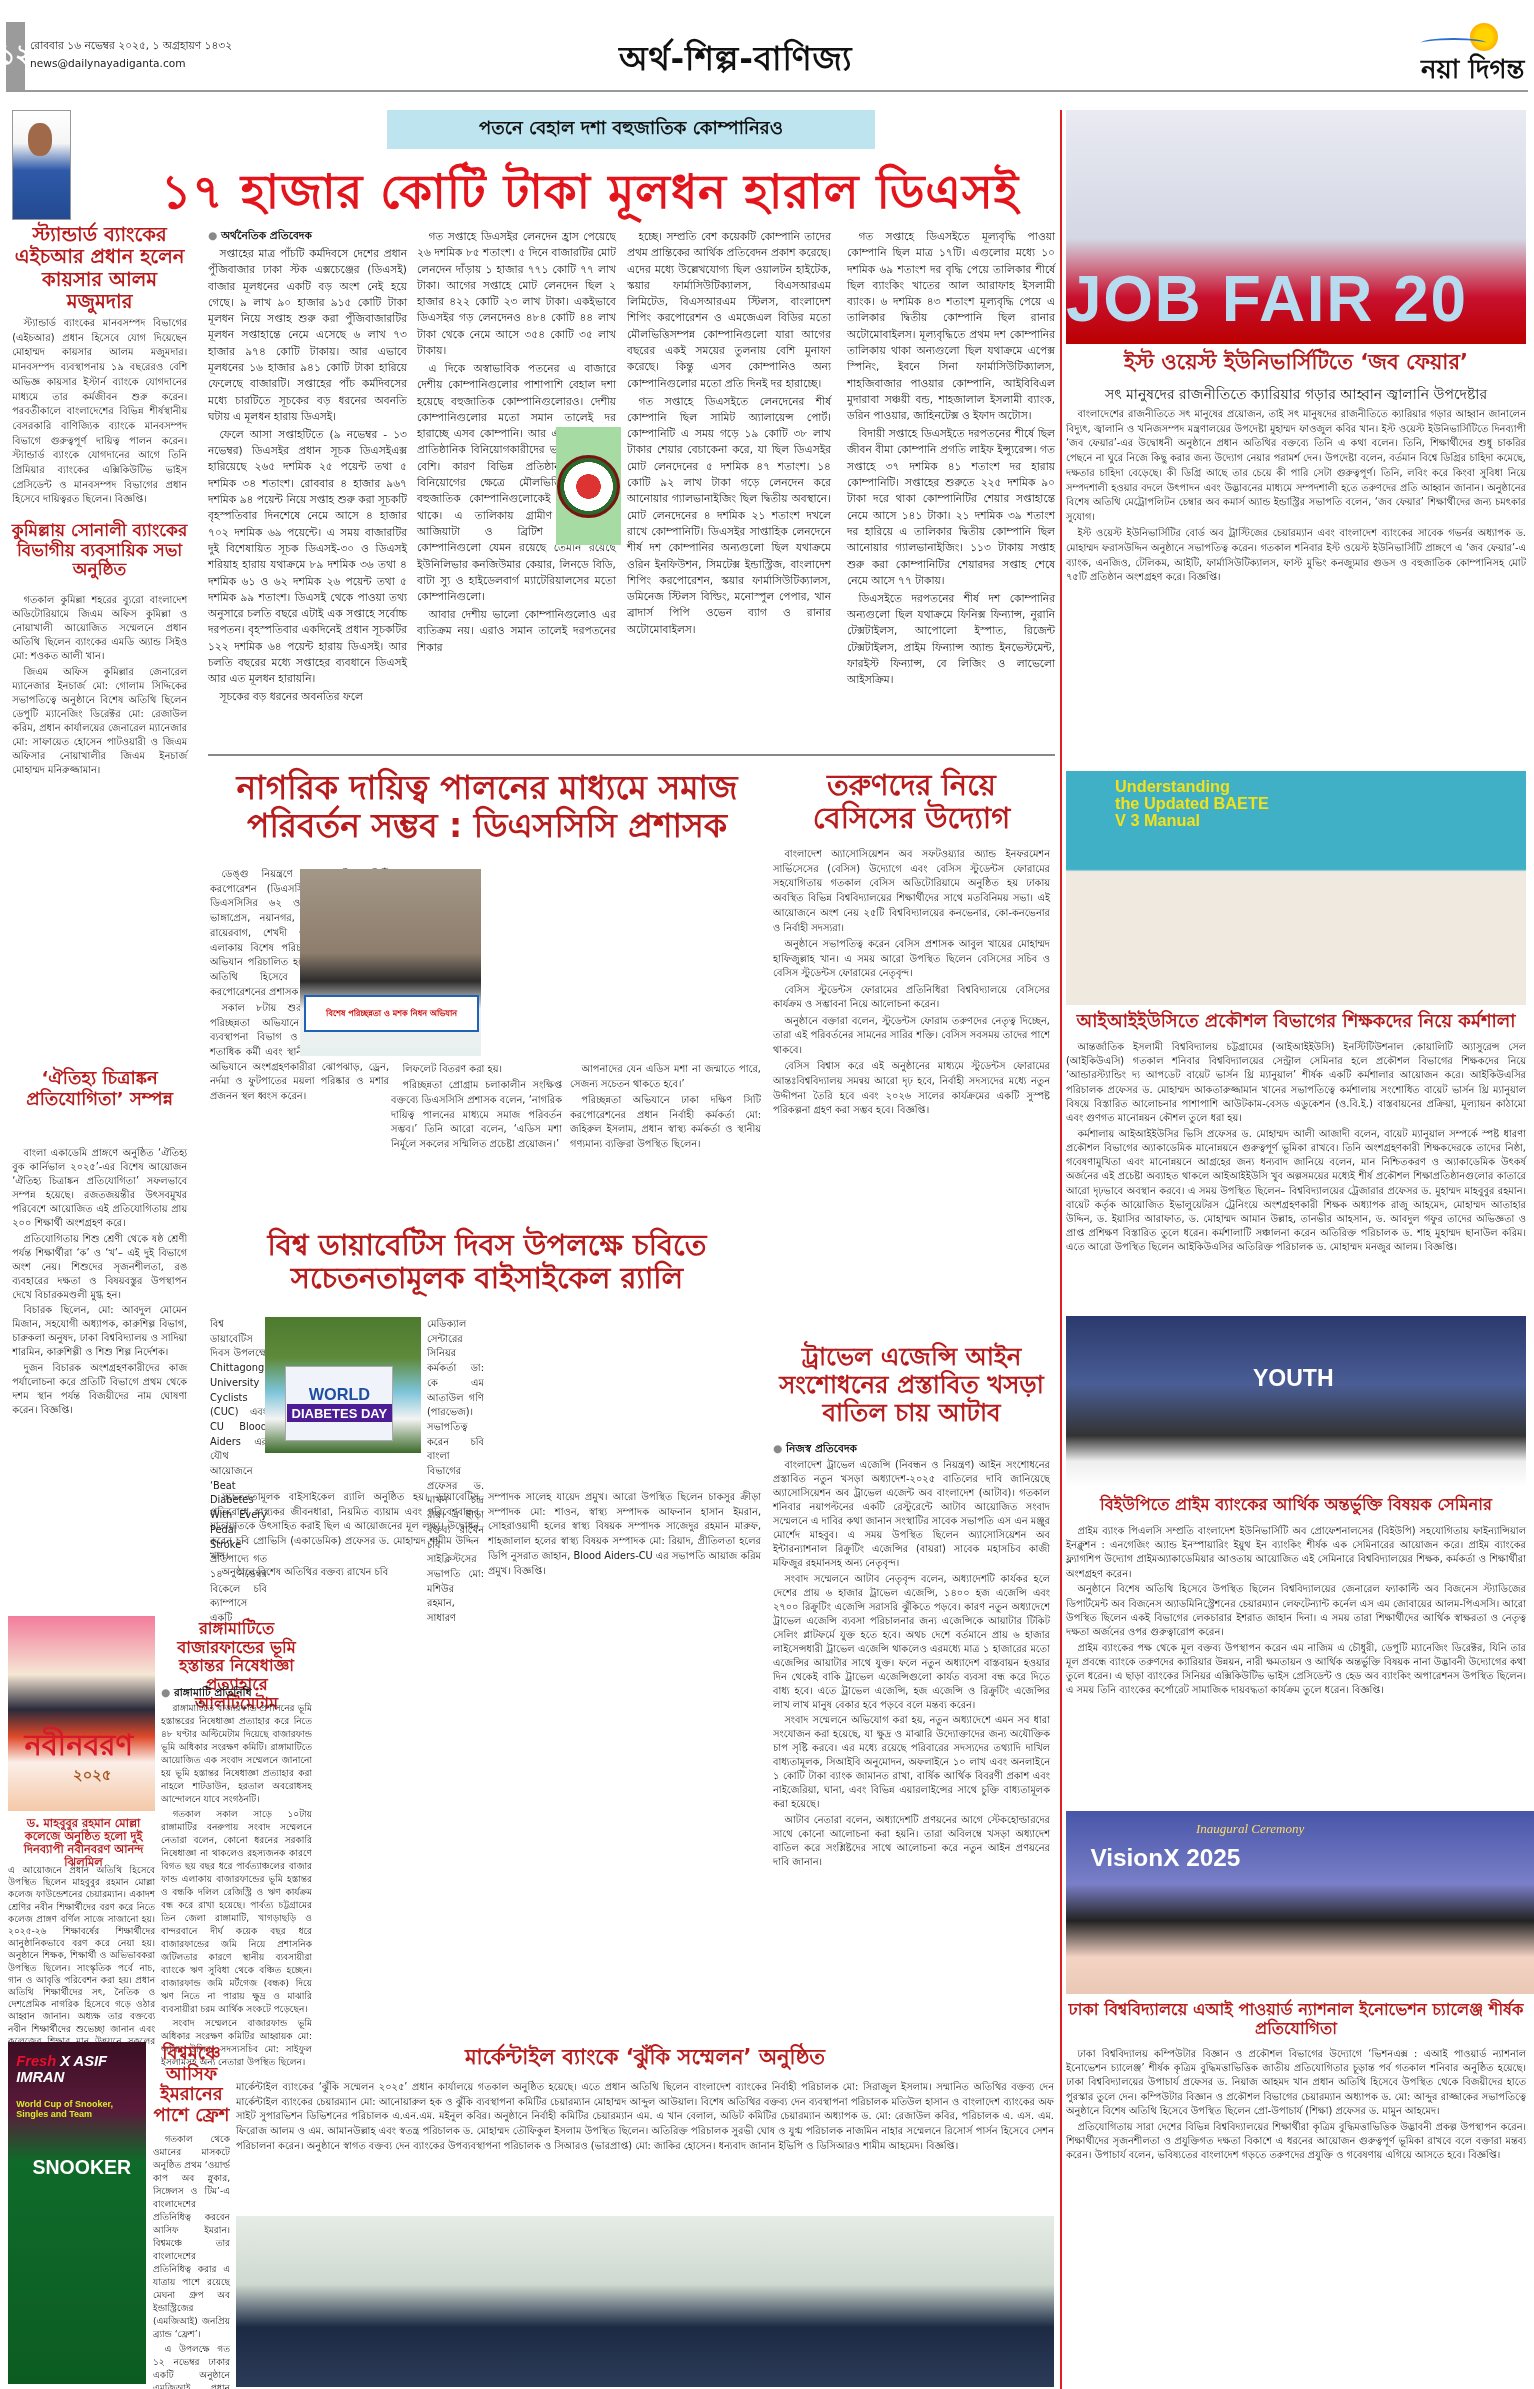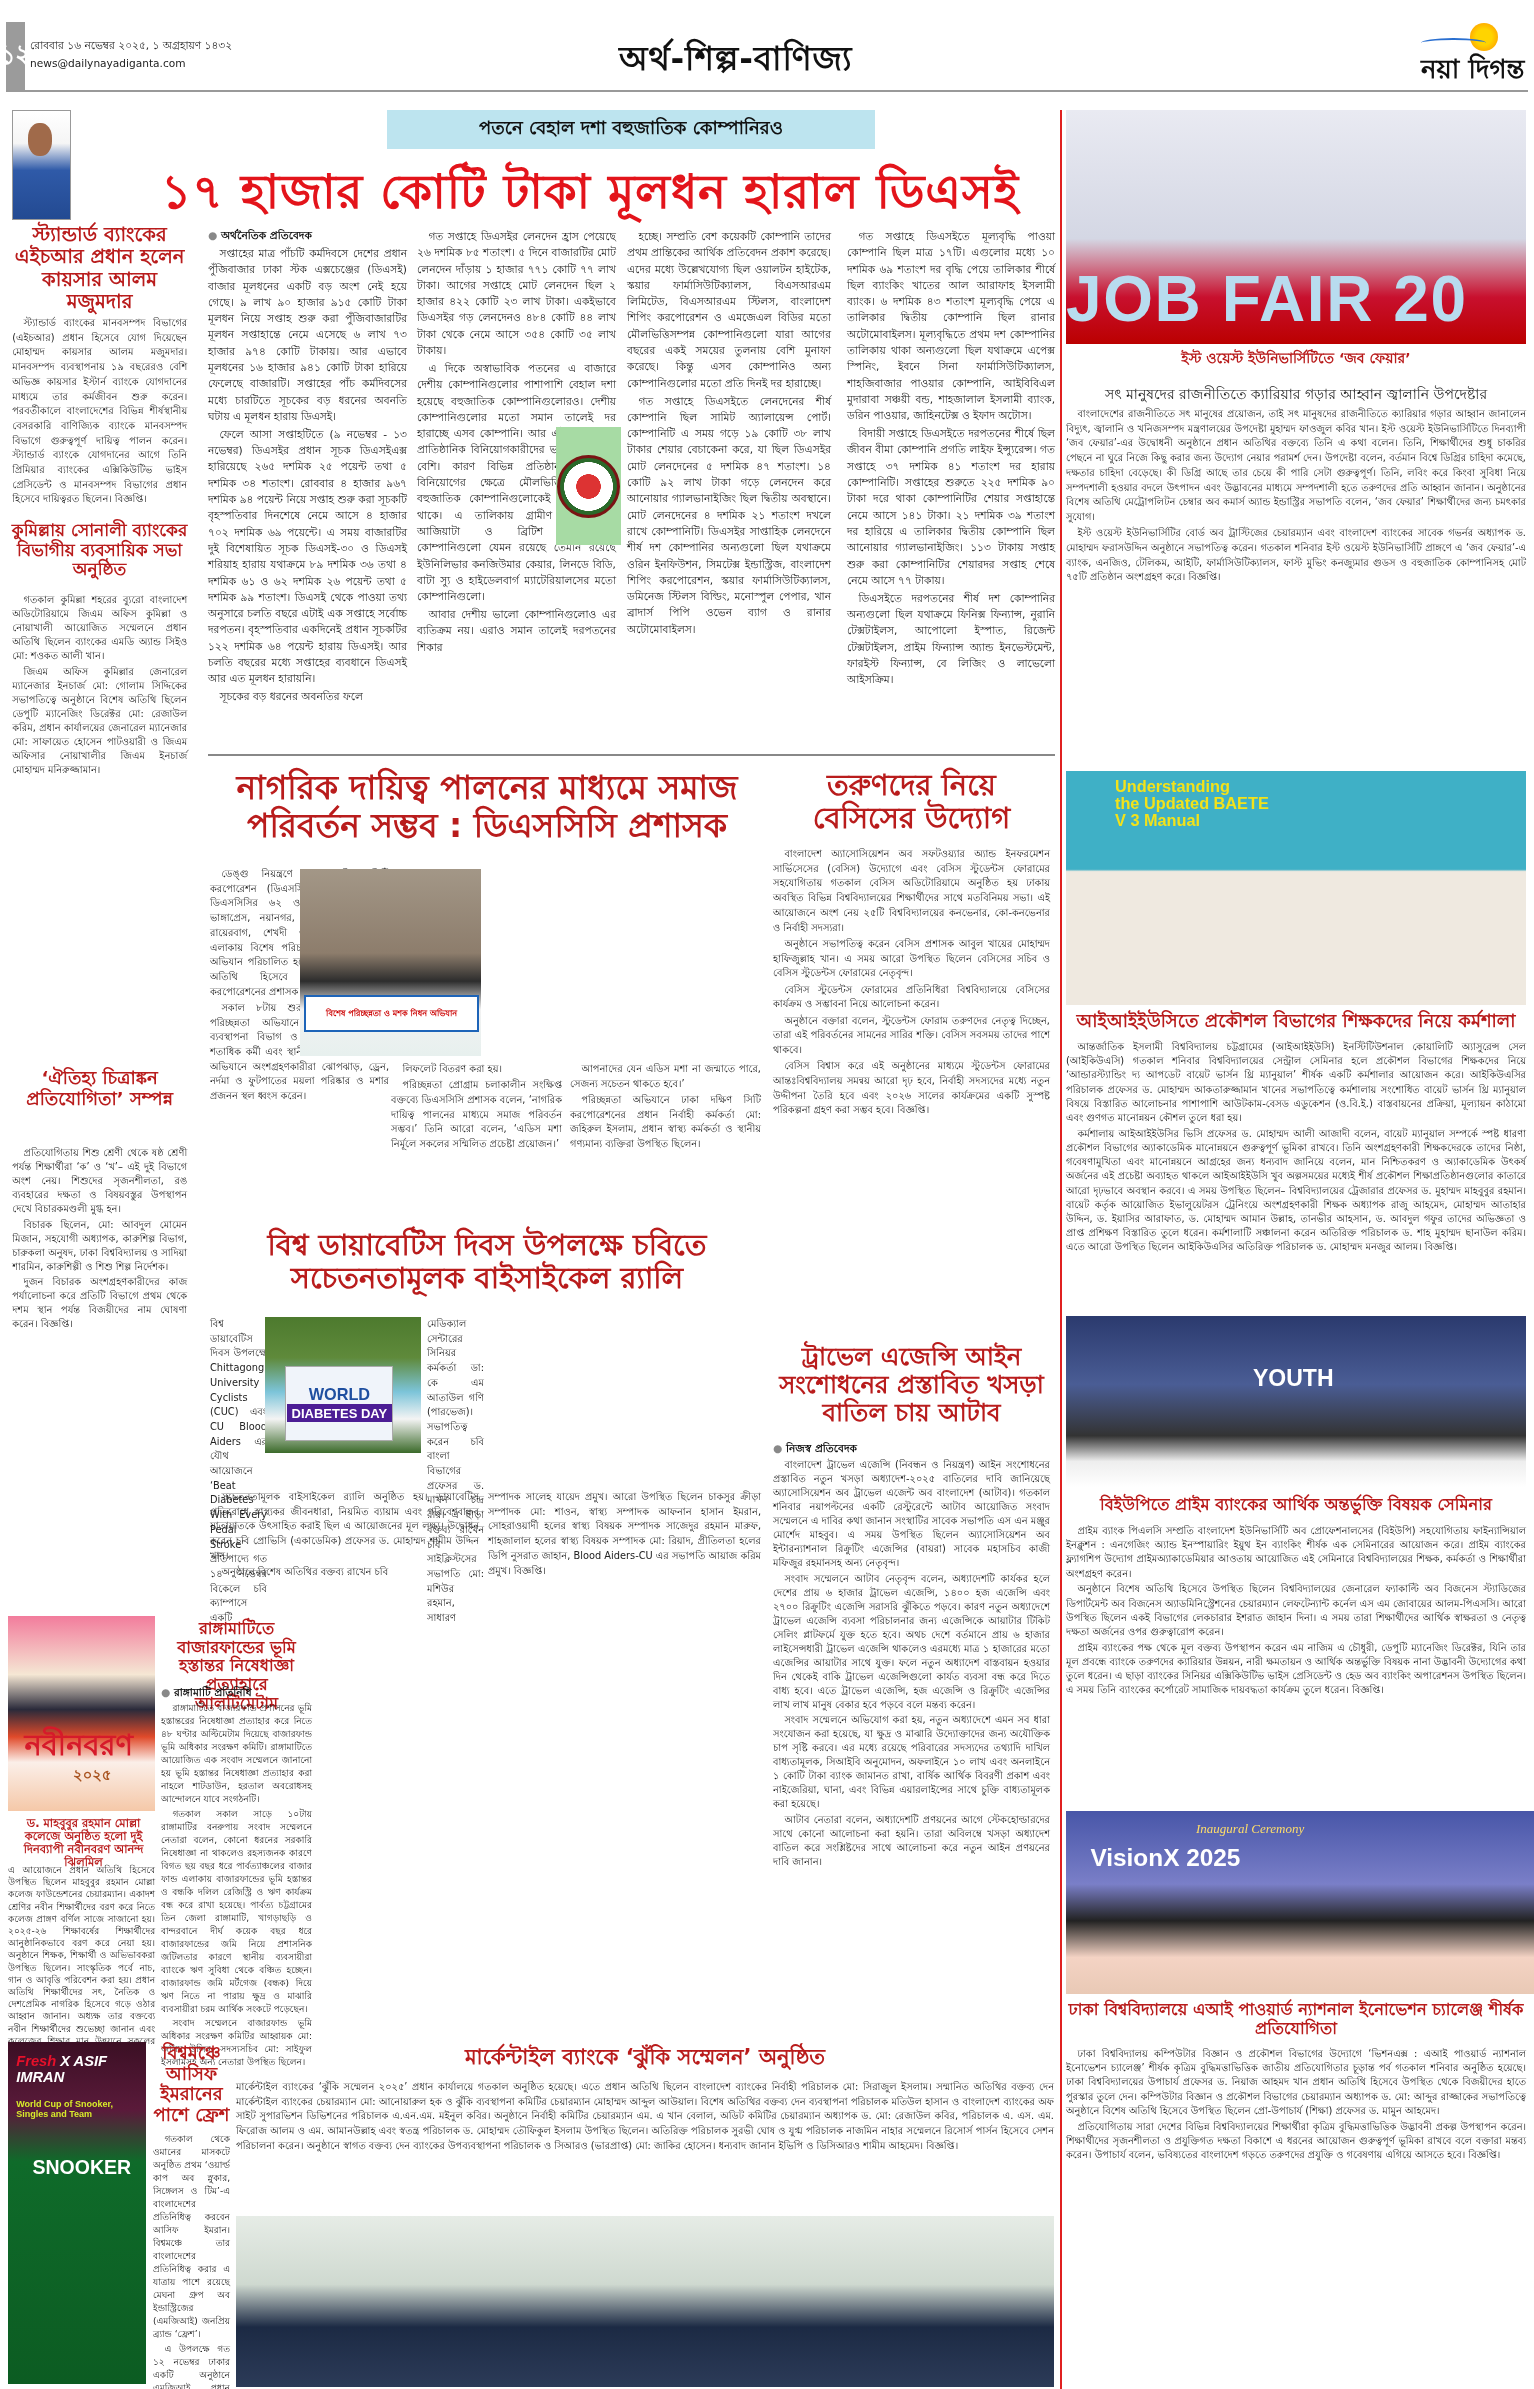--- a/index.html
+++ b/index.html
@@ -77,20 +77,21 @@
 <div class="abs col-text" style="left:12.2px;top:316px;width:175px;font-size:9.8px;line-height:14.7px;">
   <p>স্ট্যান্ডার্ড ব্যাংকের মানবসম্পদ বিভাগের (এইচআর) প্রধান হিসেবে যোগ দিয়েছেন মোহাম্মদ কায়সার আলম মজুমদার। মানবসম্পদ ব্যবস্থাপনায় ১৯ বছরেরও বেশি অভিজ্ঞ কায়সার ইস্টার্ন ব্যাংকে যোগদানের মাধ্যমে তার কর্মজীবন শুরু করেন। পরবর্তীকালে বাংলাদেশের বিভিন্ন শীর্ষস্থানীয় বেসরকারি বাণিজ্যিক ব্যাংকে মানবসম্পদ বিভাগে গুরুত্বপূর্ণ দায়িত্ব পালন করেন। স্ট্যান্ডার্ড ব্যাংকে যোগদানের আগে তিনি প্রিমিয়ার ব্যাংকের এক্সিকিউটিভ ভাইস প্রেসিডেন্ট ও মানবসম্পদ বিভাগের প্রধান হিসেবে দায়িত্বরত ছিলেন। বিজ্ঞপ্তি।</p>
 </div>
 <div class="abs headline" style="left:8.1px;top:521px;width:183px;font-size:17px;">কুমিল্লায় সোনালী ব্যাংকের বিভাগীয় ব্যবসায়িক সভা অনুষ্ঠিত</div>
 <div class="abs col-text" style="left:12.2px;top:593px;width:175px;font-size:9.8px;line-height:14px;">
   <p>গতকাল কুমিল্লা শহরের ব্যুরো বাংলাদেশ অডিটোরিয়ামে জিএম অফিস কুমিল্লা ও নোয়াখালী আয়োজিত সম্মেলনে প্রধান অতিথি ছিলেন ব্যাংকের এমডি অ্যান্ড সিইও মো: শওকত আলী খান।</p>
   <p>জিএম অফিস কুমিল্লার জেনারেল ম্যানেজার ইনচার্জ মো: গোলাম সিদ্দিকের সভাপতিত্বে অনুষ্ঠানে বিশেষ অতিথি ছিলেন ডেপুটি ম্যানেজিং ডিরেক্টর মো: রেজাউল করিম, প্রধান কার্যালয়ের জেনারেল ম্যানেজার মো: সাফায়েত হোসেন পাটওয়ারী ও জিএম অফিসার নোয়াখালীর জিএম ইনচার্জ মোহাম্মদ মনিরুজ্জামান।</p>
 </div>
 <div class="abs headline" style="left:8.1px;top:1068px;width:183px;font-size:18px;">‘ঐতিহ্য চিত্রাঙ্কন প্রতিযোগিতা’ সম্পন্ন</div>
 <div class="abs col-text" style="left:12.2px;top:1146px;width:175px;font-size:9.8px;line-height:14px;">
+  <p>বাংলা একাডেমি প্রাঙ্গণে অনুষ্ঠিত ‘ঐতিহ্য বুক কার্নিভাল ২০২৫’-এর বিশেষ আয়োজন ‘ঐতিহ্য চিত্রাঙ্কন প্রতিযোগিতা’ সফলভাবে সম্পন্ন হয়েছে। রজতজয়ন্তীর উৎসবমুখর পরিবেশে আয়োজিত এই প্রতিযোগিতায় প্রায় ২০০ শিক্ষার্থী অংশগ্রহণ করে।</p>
   <p>প্রতিযোগিতায় শিশু শ্রেণী থেকে ষষ্ঠ শ্রেণী পর্যন্ত শিক্ষার্থীরা ‘ক’ ও ‘খ’– এই দুই বিভাগে অংশ নেয়। শিশুদের সৃজনশীলতা, রঙ ব্যবহারের দক্ষতা ও বিষয়বস্তুর উপস্থাপন দেখে বিচারকমণ্ডলী মুগ্ধ হন।</p>
   <p>বিচারক ছিলেন, মো: আবদুল মোমেন মিজান, সহযোগী অধ্যাপক, কারুশিল্প বিভাগ, চারুকলা অনুষদ, ঢাকা বিশ্ববিদ্যালয় ও সাদিয়া শারমিন, কারুশিল্পী ও শিশু শিল্প নির্দেশক।</p>
   <p>দুজন বিচারক অংশগ্রহণকারীদের কাজ পর্যালোচনা করে প্রতিটি বিভাগে প্রথম থেকে দশম স্থান পর্যন্ত বিজয়ীদের নাম ঘোষণা করেন। বিজ্ঞপ্তি।</p>
 </div>
 
 <div class="abs kicker">পতনে বেহাল দশা বহুজাতিক কোম্পানিরও</div>
 <div class="abs main-hl">১৭ হাজার কোটি টাকা মূলধন হারাল ডিএসই</div>
 <div class="abs" style="left:208px;top:228px;width:199px;">
   <div class="byline">অর্থনৈতিক প্রতিবেদক</div>
   <div class="col-text">
@@ -198,21 +199,21 @@
   <p>এ উপলক্ষে গত ১২ নভেম্বর ঢাকার একটি অনুষ্ঠানে এমজিআই প্রধান কার্যালয়ে ফ্রেশ হাউজে আসিফ ইমরানের হাতে শুভেচ্ছা স্মারক তুলে দেন এমজিআইয়ের ডিরেক্টর তানভীর মোস্তফা। বিজ্ঞপ্তি।</p>
 </div>
 
 <div class="abs headline" style="left:236px;top:2045px;width:818px;font-size:21px;">মার্কেন্টাইল ব্যাংকে ‘ঝুঁকি সম্মেলন’ অনুষ্ঠিত</div>
 <div class="abs col-text" style="left:236px;top:2080px;width:818px;font-size:9.8px;line-height:14.7px;">মার্কেন্টাইল ব্যাংকের ‘ঝুঁকি সম্মেলন ২০২৫’ প্রধান কার্যালয়ে গতকাল অনুষ্ঠিত হয়েছে। এতে প্রধান অতিথি ছিলেন বাংলাদেশ ব্যাংকের নির্বাহী পরিচালক মো: সিরাজুল ইসলাম। সম্মানিত অতিথির বক্তব্য দেন মার্কেন্টাইল ব্যাংকের চেয়ারম্যান মো: আনোয়ারুল হক ও ঝুঁকি ব্যবস্থাপনা কমিটির চেয়ারম্যান মোহাম্মদ আব্দুল আউয়াল। বিশেষ অতিথির বক্তব্য দেন ব্যবস্থাপনা পরিচালক মতিউল হাসান ও বাংলাদেশ ব্যাংকের অফ সাইট সুপারভিশন ডিভিশনের পরিচালক এ.এন.এম. মইনুল কবির। অনুষ্ঠানে নির্বাহী কমিটির চেয়ারম্যান এম. এ খান বেলাল, অডিট কমিটির চেয়ারম্যান অধ্যাপক ড. মো: রেজাউল কবির, পরিচালক এ. এস. এম. ফিরোজ আলম ও এম. আমানউল্লাহ এবং স্বতন্ত্র পরিচালক ড. মোহাম্মদ তৌফিকুল ইসলাম উপস্থিত ছিলেন। অতিরিক্ত পরিচালক সুরভী ঘোষ ও যুগ্ম পরিচালক নাজমিন নাহার সম্মেলনে রিসোর্স পার্সন হিসেবে সেশন পরিচালনা করেন। অনুষ্ঠানে স্বাগত বক্তব্য দেন ব্যাংকের উপব্যবস্থাপনা পরিচালক ও সিআরও (ভারপ্রাপ্ত) মো: জাকির হোসেন। ধন্যবাদ জানান ইভিপি ও ডিসিআরও শামীম আহমেদ। বিজ্ঞপ্তি।</div>
 <div class="abs photo ph-mbl" style="left:236px;top:2216px;width:818px;height:171px;"></div>
 
 <div class="abs photo ph-jobfair" style="left:1066px;top:110px;width:460px;height:234px;">
   <div class="jf">JOB FAIR 20</div>
 </div>
-<div class="abs headline" style="left:1066px;top:350px;width:460px;font-size:14px;">ইস্ট ওয়েস্ট ইউনিভার্সিটিতে ‘জব ফেয়ার’</div>
+<div class="abs headline" style="left:1066px;top:350px;width:460px;font-size:21px;">ইস্ট ওয়েস্ট ইউনিভার্সিটিতে ‘জব ফেয়ার’</div>
 <div class="abs sub-hl" style="left:1066px;top:383px;width:460px;font-size:14px;">সৎ মানুষদের রাজনীতিতে ক্যারিয়ার গড়ার আহ্বান জ্বালানি উপদেষ্টার</div>
 <div class="abs col-text" style="left:1066px;top:407px;width:460px;font-size:9.8px;line-height:14.7px;">
   <p>বাংলাদেশের রাজনীতিতে সৎ মানুষের প্রয়োজন, তাই সৎ মানুষদের রাজনীতিতে ক্যারিয়ার গড়ার আহ্বান জানালেন বিদ্যুৎ, জ্বালানি ও খনিজসম্পদ মন্ত্রণালয়ের উপদেষ্টা মুহাম্মদ ফাওজুল কবির খান। ইস্ট ওয়েস্ট ইউনিভার্সিটিতে দিনব্যাপী ‘জব ফেয়ার’-এর উদ্বোধনী অনুষ্ঠানে প্রধান অতিথির বক্তব্যে তিনি এ কথা বলেন। তিনি, শিক্ষার্থীদের শুধু চাকরির পেছনে না ঘুরে নিজে কিছু করার জন্য উদ্যোগ নেয়ার পরামর্শ দেন। উপদেষ্টা বলেন, বর্তমান বিশ্বে ডিগ্রির চাহিদা কমেছে, দক্ষতার চাহিদা বেড়েছে। কী ডিগ্রি আছে তার চেয়ে কী পারি সেটা গুরুত্বপূর্ণ। তিনি, লবিং করে কিংবা সুবিধা নিয়ে সম্পদশালী হওয়ার বদলে উৎপাদন এবং উদ্ভাবনের মাধ্যমে সম্পদশালী হতে তরুণদের প্রতি আহ্বান জানান। অনুষ্ঠানের বিশেষ অতিথি মেট্রোপলিটন চেম্বার অব কমার্স অ্যান্ড ইন্ডাস্ট্রির সভাপতি বলেন, ‘জব ফেয়ার’ শিক্ষার্থীদের জন্য চমৎকার সুযোগ।</p>
   <p>ইস্ট ওয়েস্ট ইউনিভার্সিটির বোর্ড অব ট্রাস্টিজের চেয়ারম্যান এবং বাংলাদেশ ব্যাংকের সাবেক গভর্নর অধ্যাপক ড. মোহাম্মদ ফরাসউদ্দিন অনুষ্ঠানে সভাপতিত্ব করেন। গতকাল শনিবার ইস্ট ওয়েস্ট ইউনিভার্সিটি প্রাঙ্গণে এ ‘জব ফেয়ার’-এ ব্যাংক, এনজিও, টেলিকম, আইটি, ফার্মাসিউটিক্যালস, ফাস্ট মুভিং কনজ্যুমার গুডস ও বহুজাতিক কোম্পানিসহ মোট ৭৫টি প্রতিষ্ঠান অংশগ্রহণ করে। বিজ্ঞপ্তি।</p>
 </div>
 
 <div class="abs photo ph-baete" style="left:1066px;top:771px;width:460px;height:234px;">
   <div class="t">
     <div>Understanding</div>
     <div>the Updated BAETE</div>

